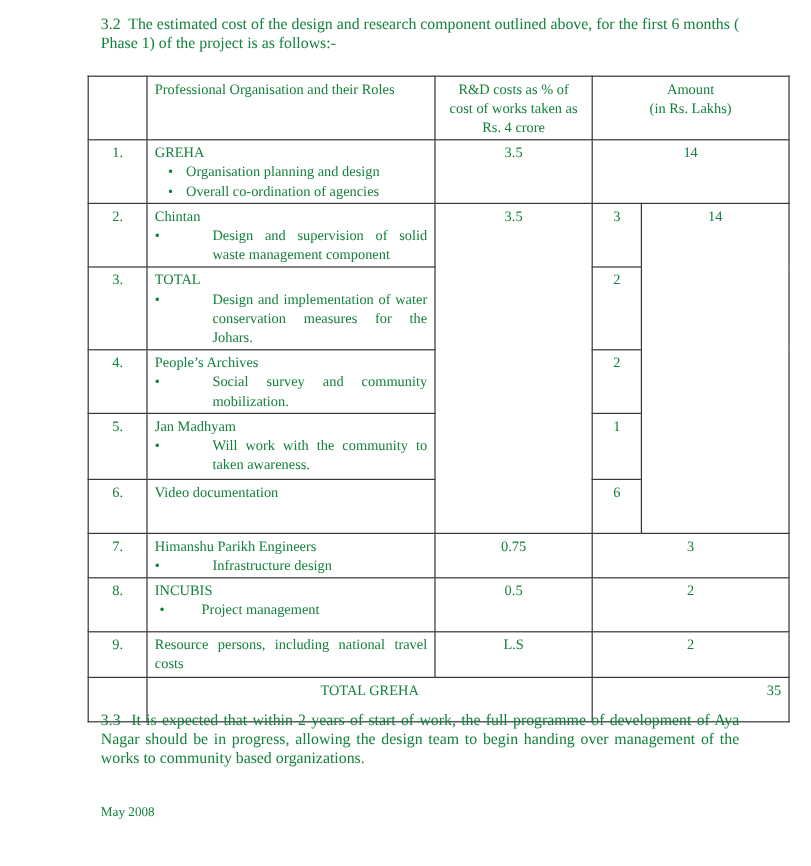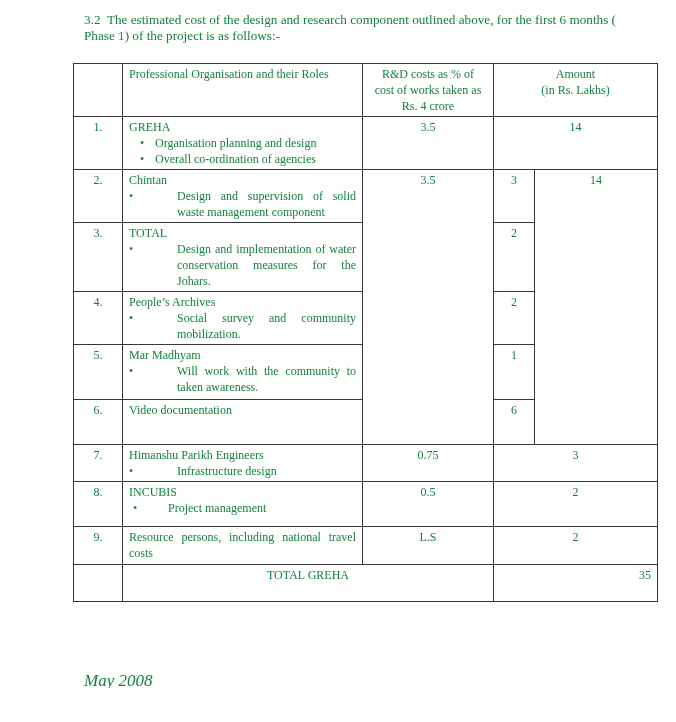--- a/index.html
+++ b/index.html
@@ -25,22 +25,21 @@
     line-height: 16px;
     text-align: justify;
   }
   .p32 { top: 12px; }
   .p33 { top: 592px; }
   .date {
     position: absolute;
     left: 84px;
     top: 671px;
     margin: 0;
-    font-size: 17px;
-    font-style: italic;
+    font-size: 11px;
   }
   table.cost-table {
     position: absolute;
     left: 73px;
     top: 63px;
     border-collapse: collapse;
     table-layout: fixed;
     width: 584px;
     font-size: 12px;
     line-height: 16px;
@@ -156,21 +155,21 @@
               <span class="dot"></span>
               <span class="jtxt">Social survey and community mobilization.</span>
             </div>
       </td>
       <td class="tc vm numcell">2</td>
     </tr>
 
     <tr class="h55">
       <td class="numcell">5.</td>
       <td>
-        <div class="orgname">Mar Madhyam</div>
+        <div class="orgname">Jan Madhyam</div>
         <div class="bullet b2">
               <span class="dot"></span>
               <span class="jtxt">Will work with the community to taken awareness.</span>
             </div>
       </td>
       <td class="tc vm numcell">1</td>
     </tr>
 
     <tr class="h45">
       <td class="numcell">6.</td>
@@ -214,16 +213,17 @@
     </tr>
 
     <tr class="h37">
       <td class="numcell"></td>
       <td class="tc vm" colspan="2">TOTAL GREHA</td>
       <td class="tc total-amt" colspan="2">35</td>
     </tr>
   </tbody>
     </table>
 
+  <p class="para p33">3.3&nbsp; It is expected that within 2 years of start of work, the full programme of development of Aya Nagar should be in progress, allowing the design team to begin handing over management of the works to community based organizations.</p>
 
   <p class="date">May 2008</p>
 
 </div>
 
 </body></html>

